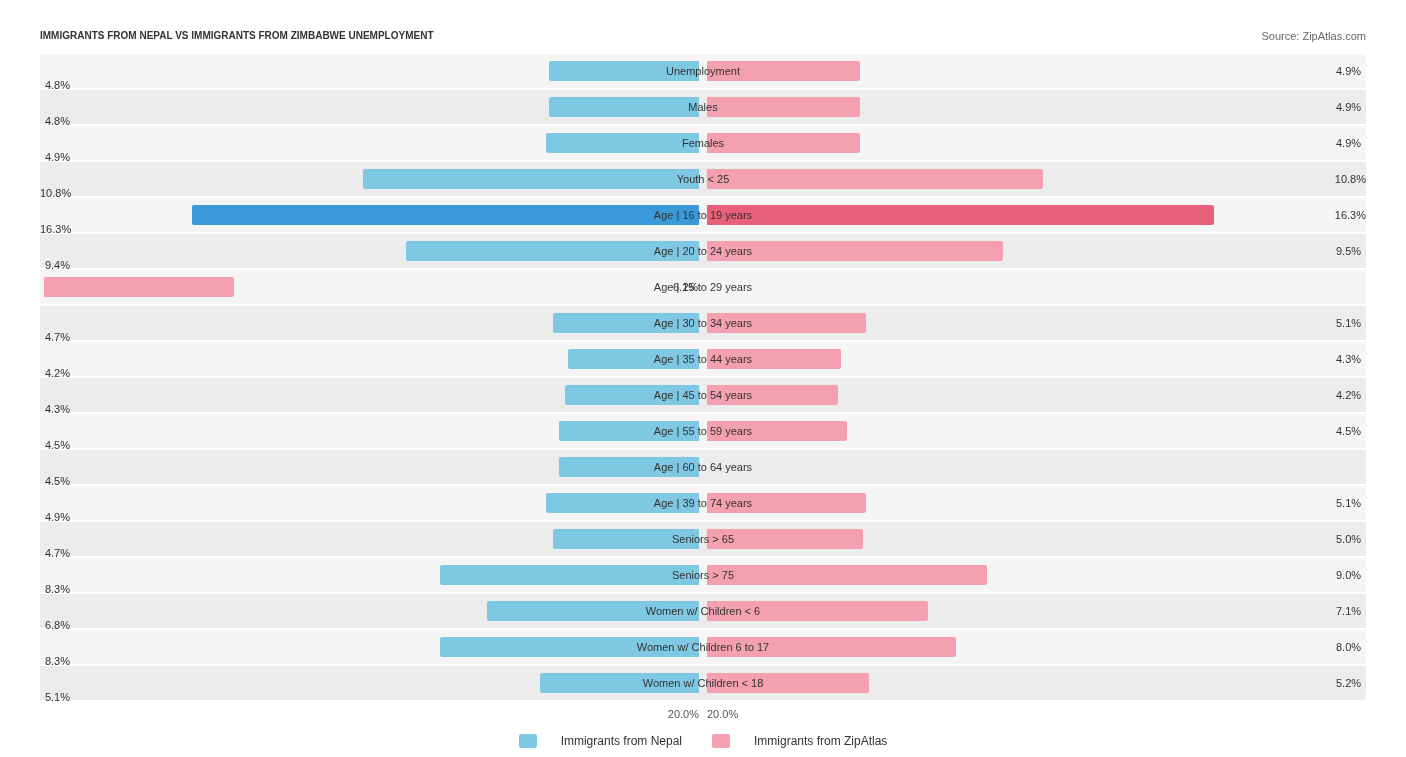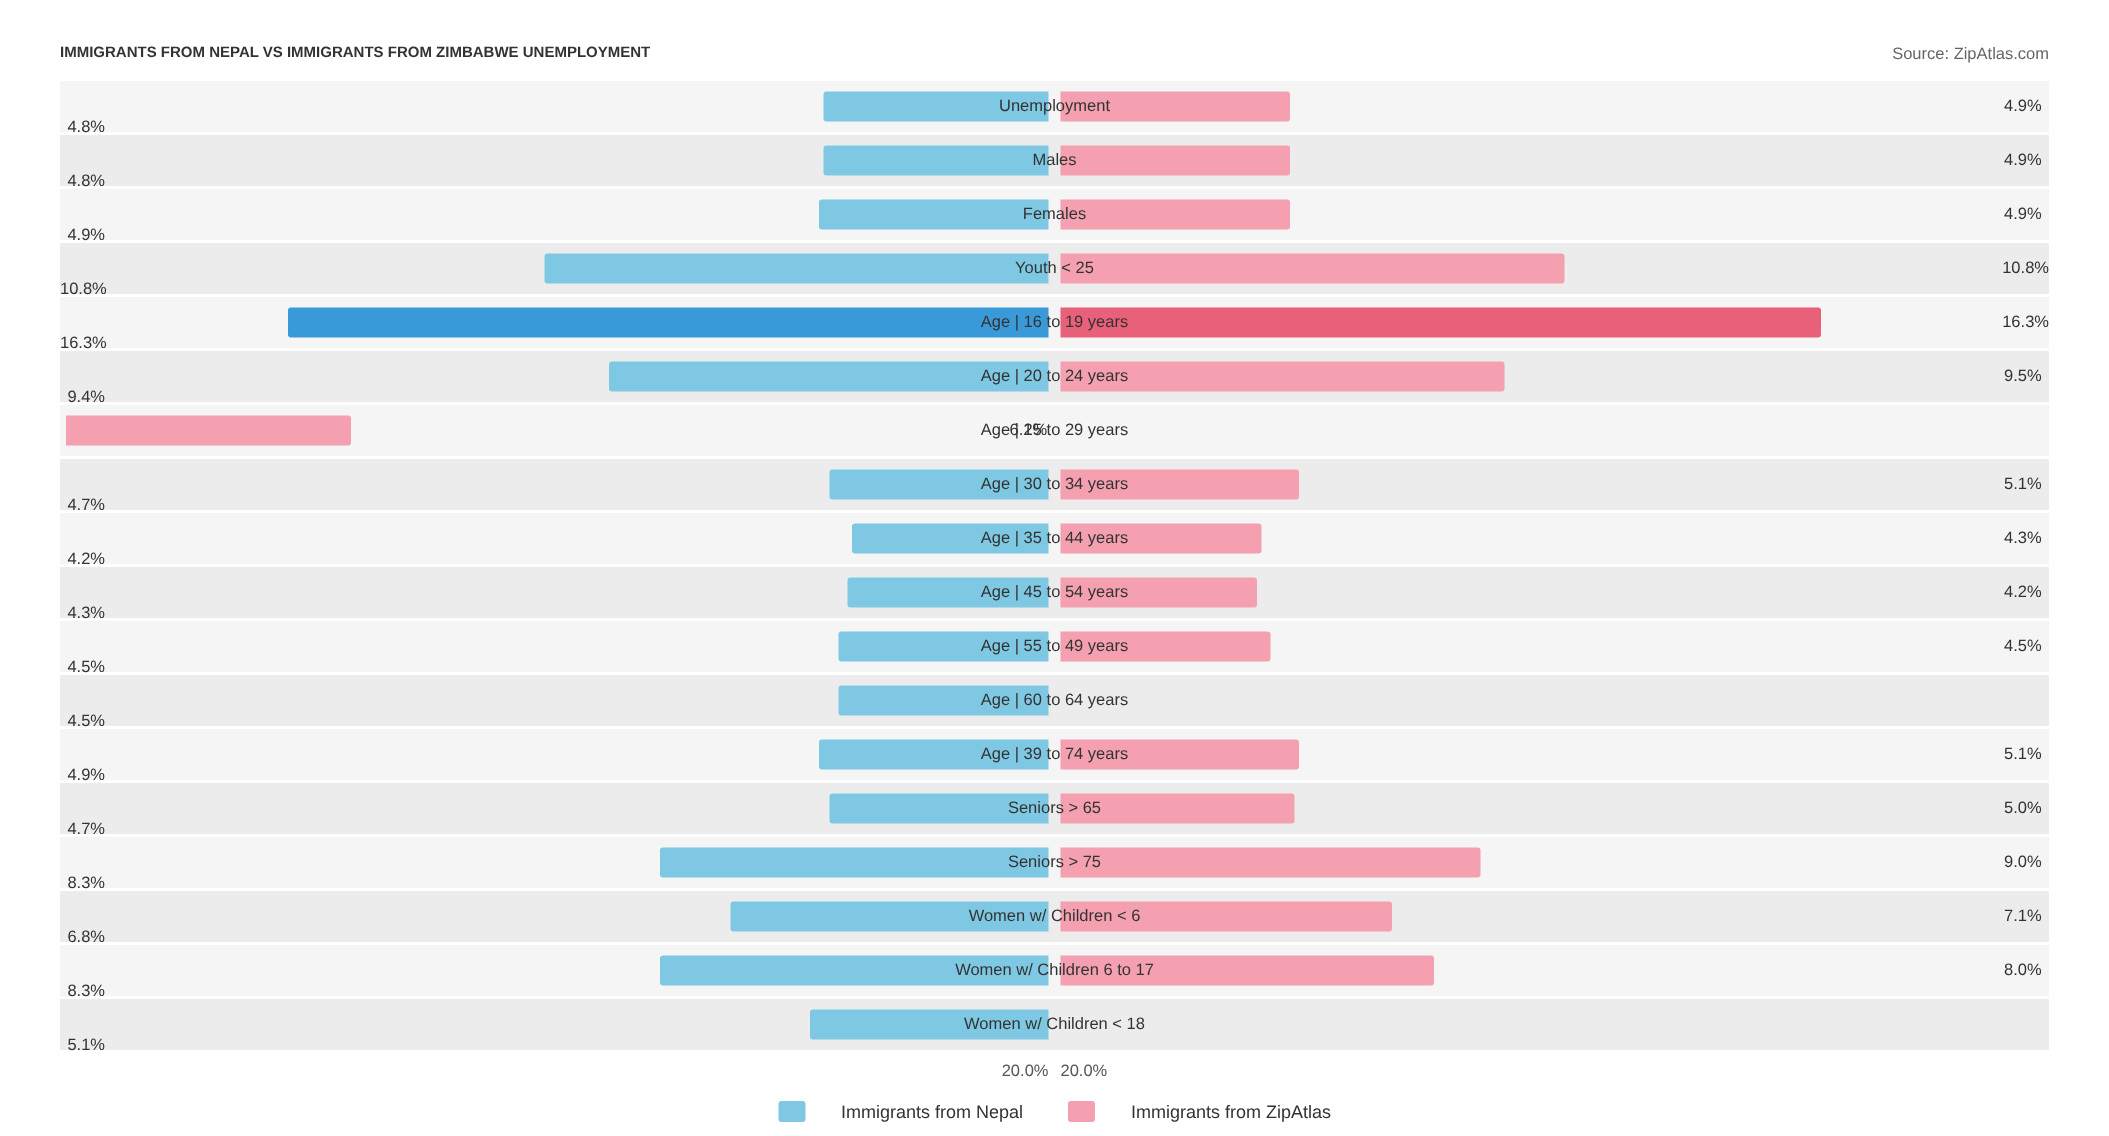--- a/index.html
+++ b/index.html
@@ -327,21 +327,21 @@
           <span class="right-value">4.2%</span>
         </div>
       </div>
       <div class="row">
         <div class="left-section">
           <span class="left-value">4.5%</span>
           <div class="left-bar-wrapper">
             <div class="left-bar" style="width: 22.5%;"></div>
           </div>
         </div>
-        <div class="row-label">Age | 55 to 49 years</div>
+        <div class="row-label">Age | 55 to 59 years</div>
         <div class="right-section">
           <div class="right-bar-wrapper">
             <div class="right-bar" style="width: 22.5%;"></div>
           </div>
           <span class="right-value">4.5%</span>
         </div>
       </div>
       <div class="row">
         <div class="left-section">
           <span class="left-value">4.5%</span>
@@ -427,20 +427,26 @@
         </div>
       </div>
       <div class="row">
         <div class="left-section">
           <span class="left-value">5.1%</span>
           <div class="left-bar-wrapper">
             <div class="left-bar" style="width: 25.5%;"></div>
           </div>
         </div>
         <div class="row-label">Women w/ Children &lt; 18</div>
+        <div class="right-section">
+          <div class="right-bar-wrapper">
+            <div class="right-bar" style="width: 26%;"></div>
+          </div>
+          <span class="right-value">5.2%</span>
+        </div>
       </div>
     </div>
 
   <div class="axis-row">
     <div class="axis-left">
       <span class="axis-label">20.0%</span>
     </div>
     <div class="axis-right">
       <span class="axis-label">20.0%</span>
     </div>

